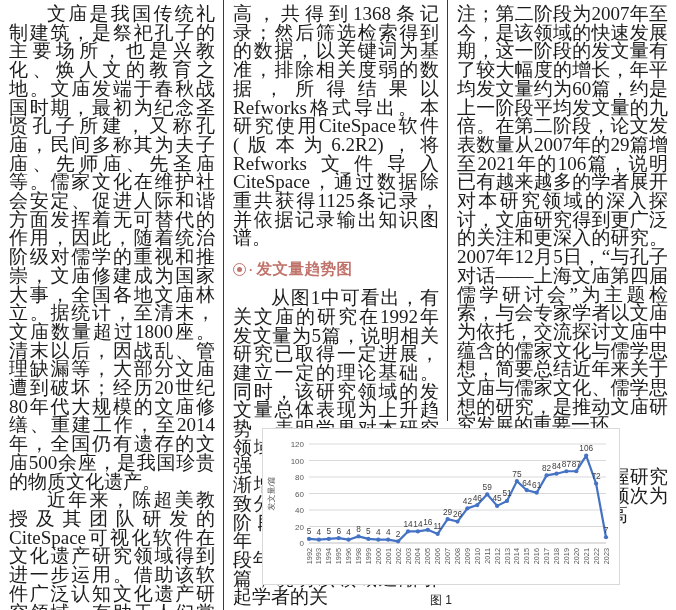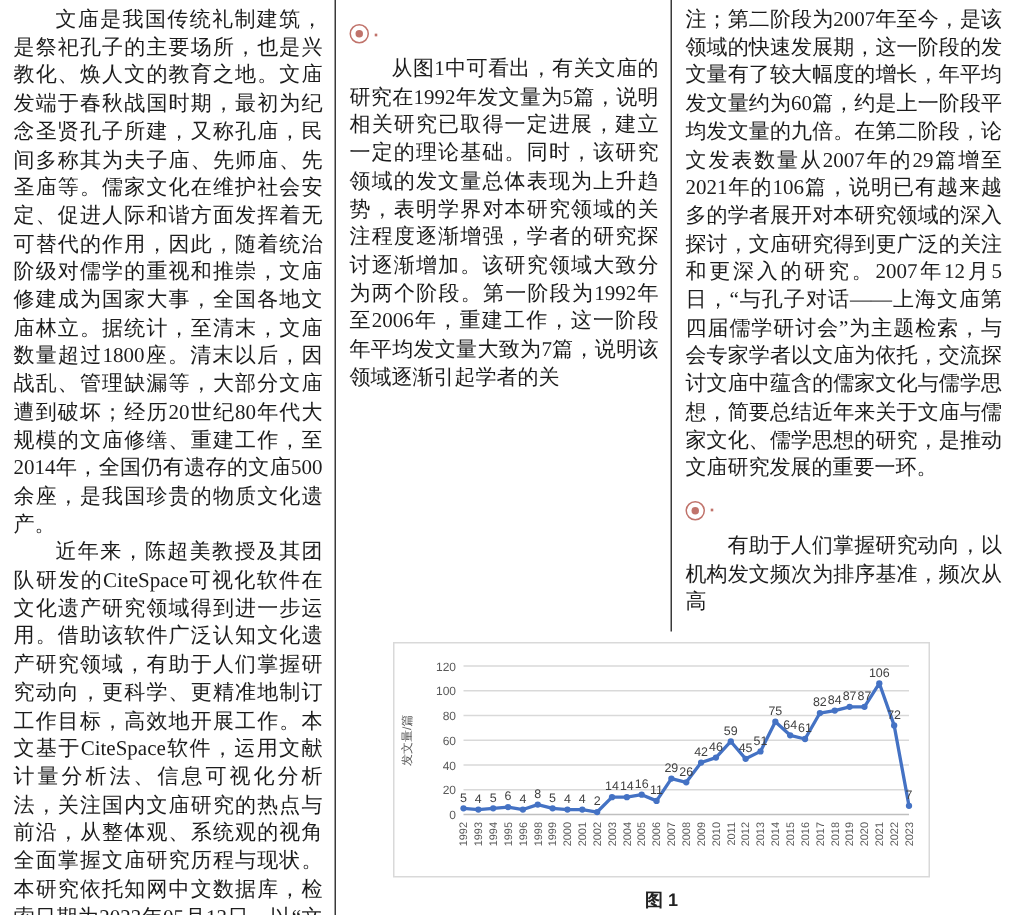--- a/index.html
+++ b/index.html
@@ -5,21 +5,21 @@
   html,body{margin:0;padding:0;background:#ffffff;}
   .page{
     position:relative;width:676px;height:610px;background:#fff;overflow:hidden;
     font-family:"Liberation Serif","DejaVu Serif",serif;color:#1c1c1c;
   }
   .col{position:absolute;top:5px;}
   .col1{left:9px;width:206px;}
   .col2{left:233px;width:206px;}
   .col3{left:457px;width:211px;}
   .para{
-    margin:0;font-size:14px;line-height:18.7px;text-align:justify;
+    margin:0;font-size:19px;line-height:18.7px;text-align:justify;
     text-justify:inter-ideograph;
   }
   .para.indent{text-indent:2em;}
   .rule{position:absolute;width:1px;background:#3a3a3a;}
   .rule1{left:223px;top:0;height:610px;}
   .rule2{left:447px;top:0;height:421px;}
   .sec-heading{
     display:flex;align-items:center;gap:3px;
     margin:11px 0 9px 0;
     font-family:"Liberation Sans","DejaVu Sans",sans-serif;
@@ -32,41 +32,43 @@
   .bullseye::after{
     content:"";position:absolute;left:50%;top:50%;width:5px;height:5px;
     margin:-2.5px 0 0 -2.5px;border-radius:50%;background:currentColor;
   }
   .hdot{font-size:12px;line-height:1;flex:0 0 auto;}
   .figure{position:absolute;left:262px;top:428px;width:358px;}
   .chart-box{
     width:356px;height:155px;border:1px solid #d9d9d9;background:#fff;box-sizing:content-box;
   }
   .figure-caption{
-    text-align:center;margin-top:7px;font-size:12px;font-weight:bold;
+    text-align:center;margin-top:7px;font-size:12px;font-weight:normal;
     font-family:"Liberation Sans","DejaVu Sans",sans-serif;color:#222;
   }
   svg text{font-family:"Liberation Sans","DejaVu Sans",sans-serif;}
 </style>
 </head>
 <body>
 
 <div class="page">
 
   <div class="col col1">
     <p class="para indent">文庙是我国传统礼制建筑，是祭祀孔子的主要场所，也是兴教化、焕人文的教育之地。文庙发端于春秋战国时期，最初为纪念圣贤孔子所建，又称孔庙，民间多称其为夫子庙、先师庙、先圣庙等。儒家文化在维护社会安定、促进人际和谐方面发挥着无可替代的作用，因此，随着统治阶级对儒学的重视和推崇，文庙修建成为国家大事，全国各地文庙林立。据统计，至清末，文庙数量超过1800座。清末以后，因战乱、管理缺漏等，大部分文庙遭到破坏；经历20世纪80年代大规模的文庙修缮、重建工作，至2014年，全国仍有遗存的文庙500余座，是我国珍贵的物质文化遗产。</p>
     <p class="para indent">近年来，陈超美教授及其团队研发的CiteSpace可视化软件在文化遗产研究领域得到进一步运用。借助该软件广泛认知文化遗产研究领域，有助于人们掌握研究动向，更科学、更精准地制订工作目标，高效地开展工作。本文基于CiteSpace软件，运用文献计量分析法、信息可视化分析法，关注国内文庙研究的热点与前沿，从整体观、系统观的视角全面掌握文庙研究历程与现状。本研究依托知网中文数据库，检索日期为2023年05月13日，以“文庙”“孔庙”为主题检索，检索模块为学位论文及核心学术期刊，检索精度为</p>
   </div>
 
   <div class="rule rule1"></div>
 
   <div class="col col2">
+    <p class="para">高，共得到1368条记录；然后筛选检索得到的数据，以关键词为基准，排除相关度弱的数据，所得结果以Refworks格式导出。本研究使用CiteSpace软件(版本为6.2R2)，将Refworks文件导入CiteSpace，通过数据除重共获得1125条记录，并依据记录输出知识图谱。</p>
     <h2 class="sec-heading" style="color:#c0736b;">
       <span class="bullseye"></span>
         <span class="hdot">·</span>
+        <span>发文量趋势图</span>
     </h2>
     <p class="para indent">从图1中可看出，有关文庙的研究在1992年发文量为5篇，说明相关研究已取得一定进展，建立一定的理论基础。同时，该研究领域的发文量总体表现为上升趋势，表明学界对本研究领域的关注程度逐渐增强，学者的研究探讨逐渐增加。该研究领域大致分为两个阶段。第一阶段为1992年至2006年，重建工作，这一阶段年平均发文量大致为7篇，说明该领域逐渐引起学者的关</p>
   </div>
 
   <div class="rule rule2"></div>
 
   <div class="col col3">
     <p class="para">注；第二阶段为2007年至今，是该领域的快速发展期，这一阶段的发文量有了较大幅度的增长，年平均发文量约为60篇，约是上一阶段平均发文量的九倍。在第二阶段，论文发表数量从2007年的29篇增至2021年的106篇，说明已有越来越多的学者展开对本研究领域的深入探讨，文庙研究得到更广泛的关注和更深入的研究。2007年12月5日，“与孔子对话——上海文庙第四届儒学研讨会”为主题检索，与会专家学者以文庙为依托，交流探讨文庙中蕴含的儒家文化与儒学思想，简要总结近年来关于文庙与儒家文化、儒学思想的研究，是推动文庙研究发展的重要一环。</p>
     <h2 class="sec-heading" style="color:#c0736b;">
       <span class="bullseye"></span>

